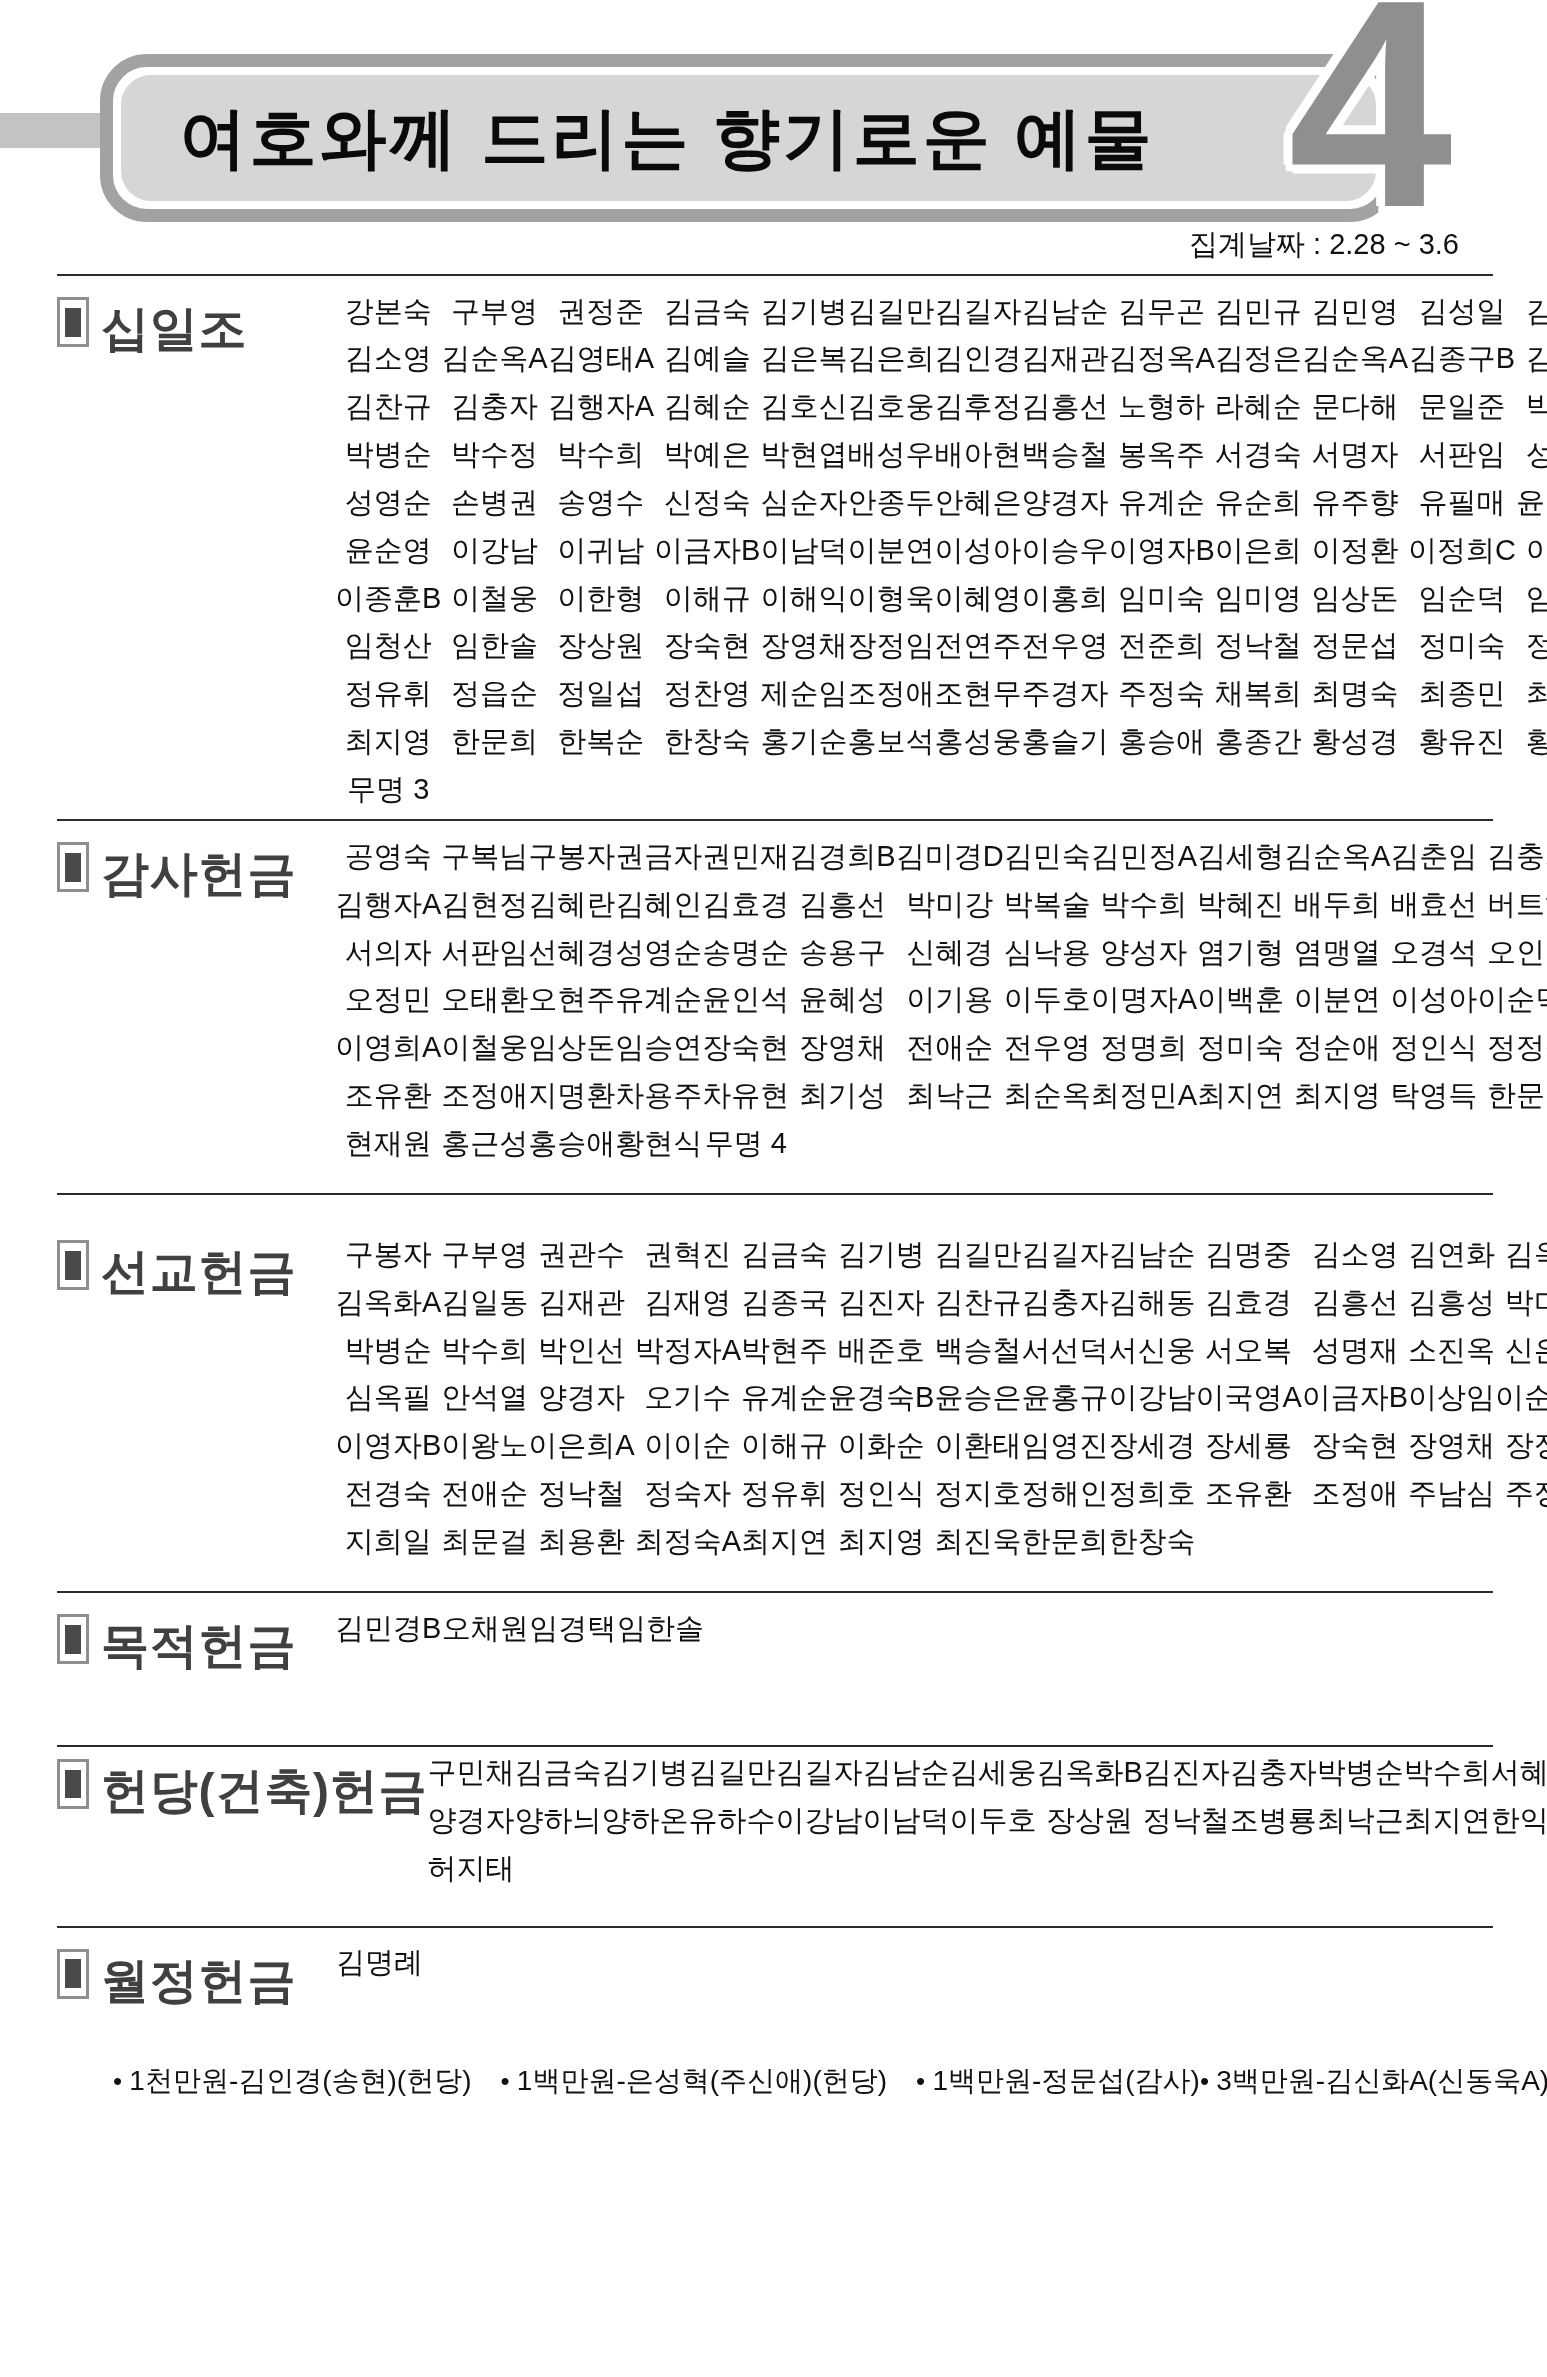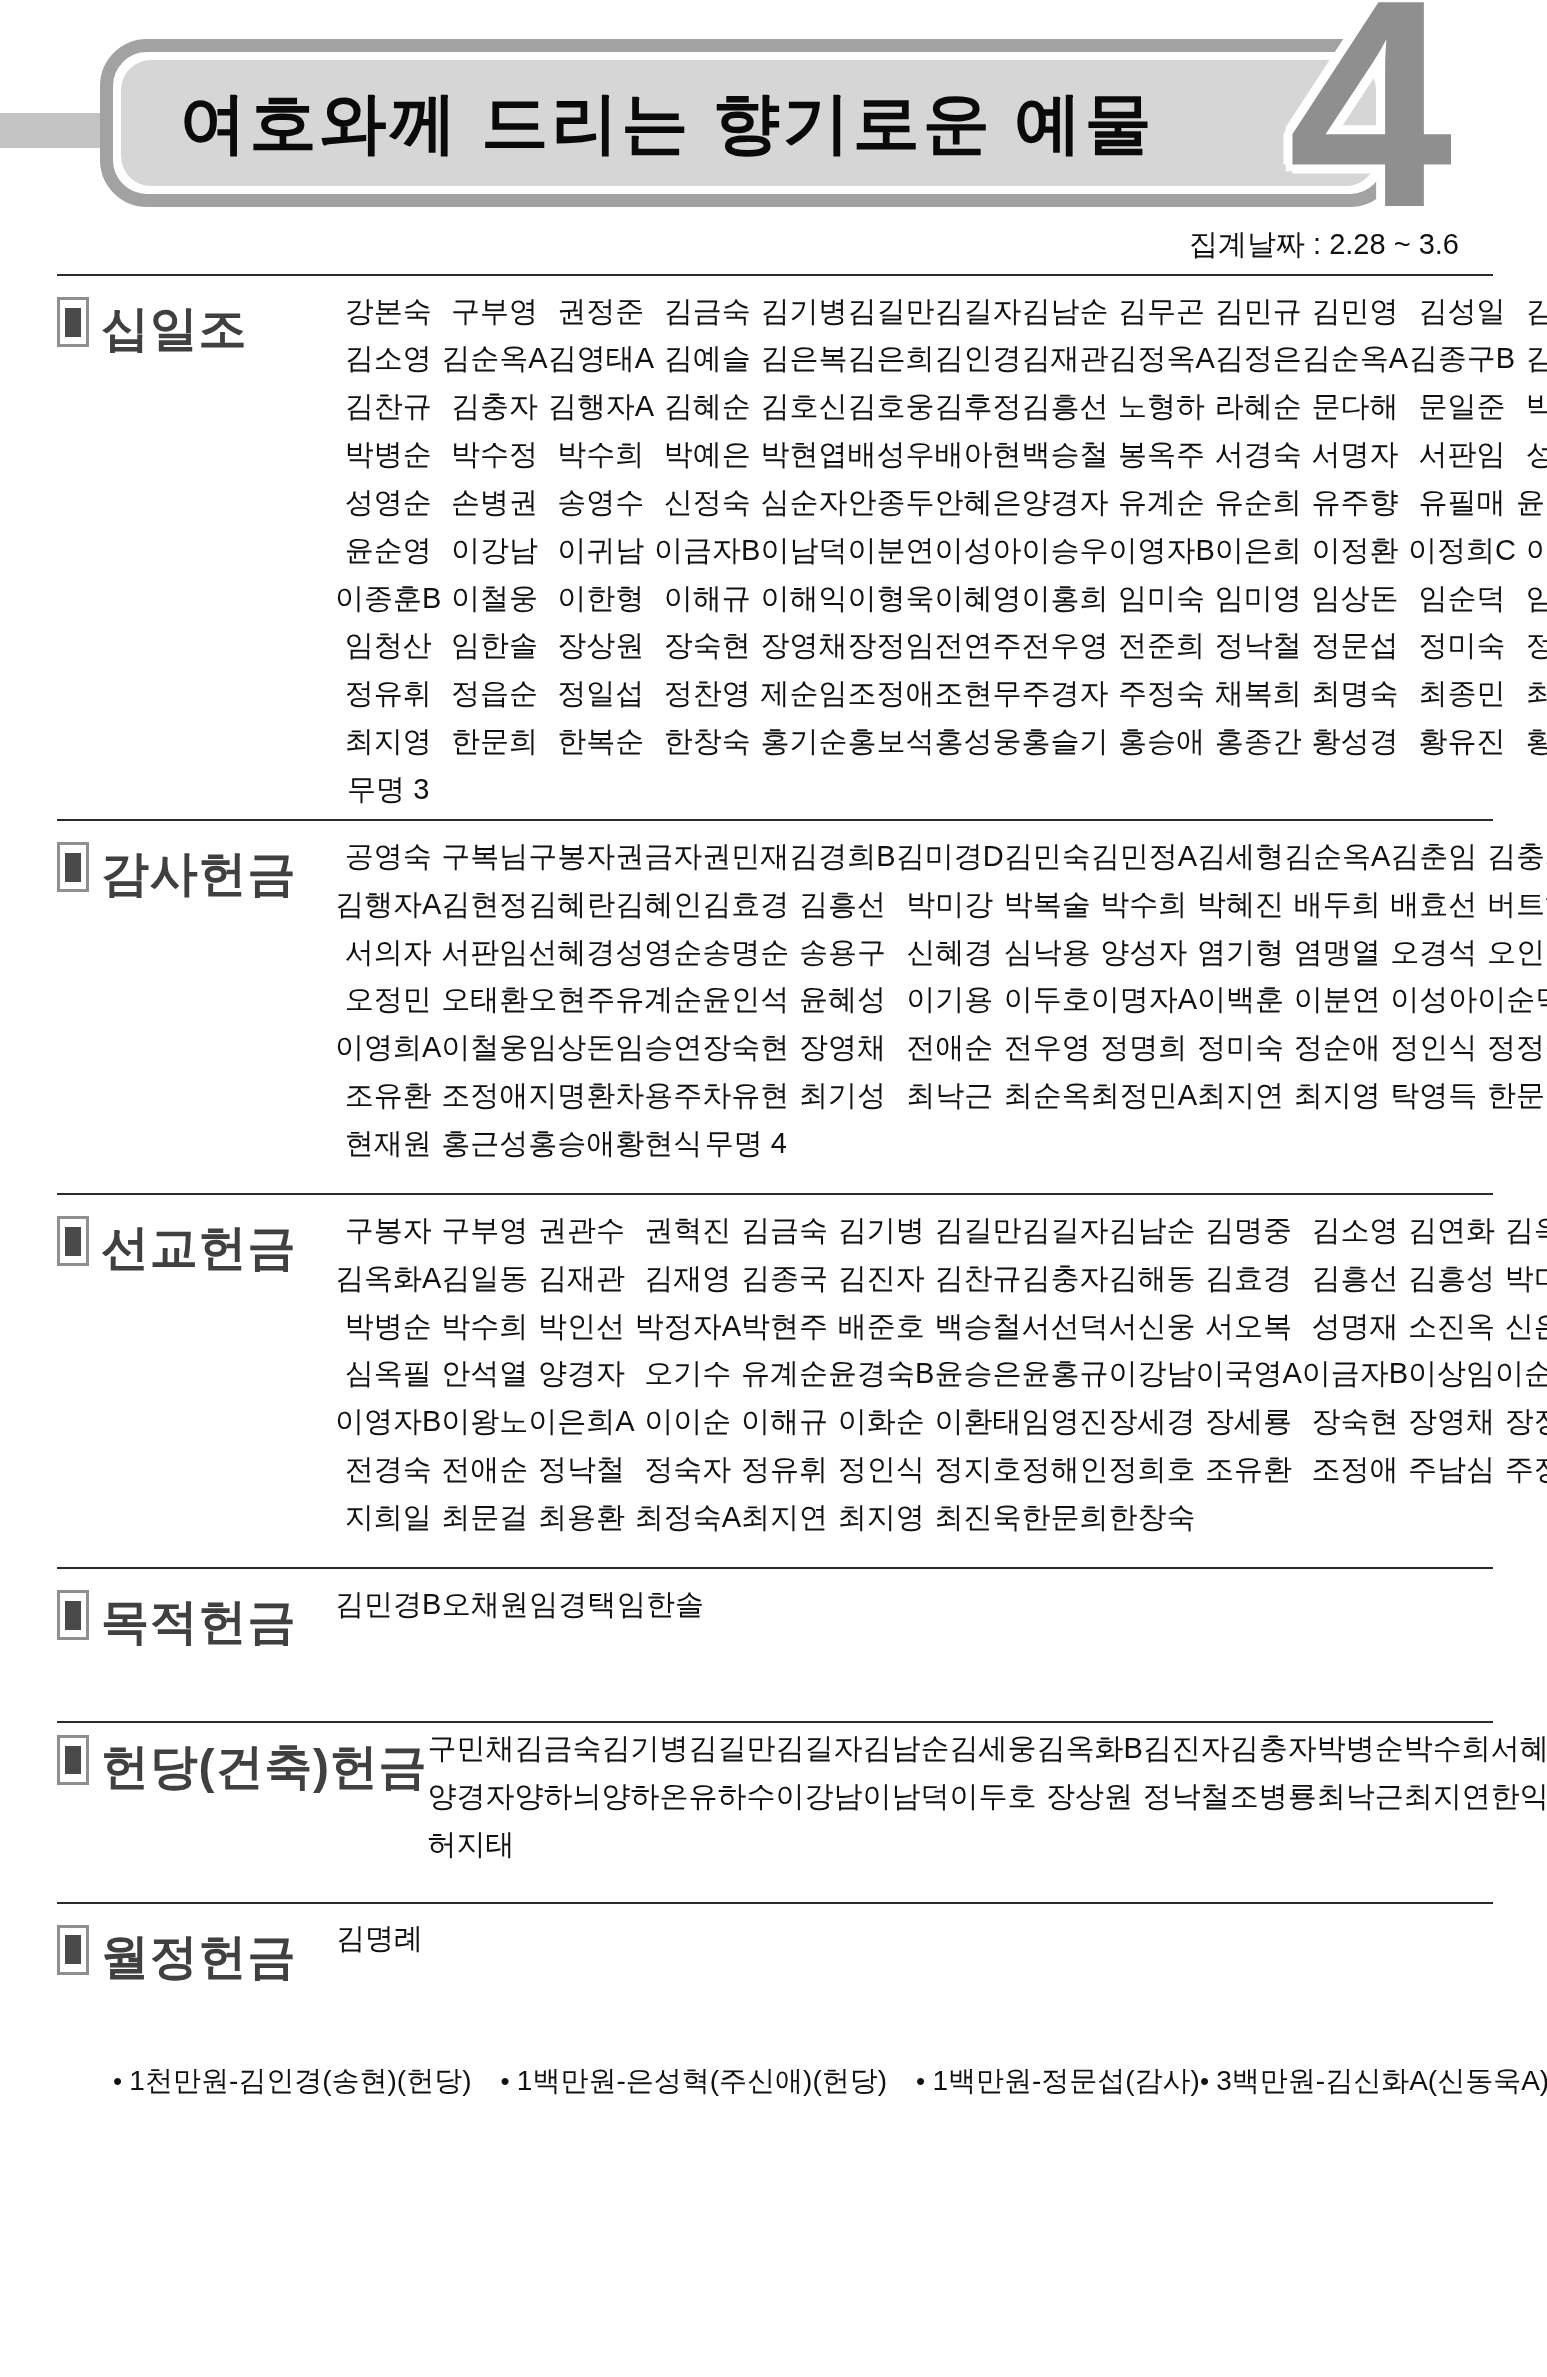--- a/index.html
+++ b/index.html
@@ -1,38 +1,38 @@
 <!DOCTYPE html>
 <html style="font-size:12px"><head>
 <meta charset="utf-8">
 <style>
   html,body{margin:0;padding:0;background:#fff;}
   .page{position:relative;width:1548px;height:2377px;background:#ffffff;overflow:hidden;
         font-family:"Liberation Sans",sans-serif;color:#111;}
 
   
   .side-bar{position:absolute;left:0;top:113px;width:162px;height:35px;background:#c3c3c3;z-index:0;}
-  .banner{position:absolute;left:100px;top:39px;width:1297px;height:168px;
+  .banner{position:absolute;left:100px;top:54px;width:1297px;height:168px;
           border:13.6px solid #a2a2a2;border-radius:47px;background:#ffffff;box-sizing:border-box;z-index:1;}
   .banner-inner{position:absolute;left:7.6px;top:7.6px;right:7.6px;bottom:7.6px;background:#d6d6d6;
           border-radius:30px;display:flex;align-items:center;padding-left:59px;box-sizing:border-box;}
   .banner-title{font-size:67px;font-weight:bold;letter-spacing:3px;color:#0a0a0a;white-space:nowrap;}
   .big-num{position:absolute;left:1288px;top:-44px;z-index:2;font-size:296px;font-weight:bold;
           line-height:1;color:#8f8f8f;
           text-shadow:-9px 0 0 #fff,9px 0 0 #fff,0 -9px 0 #fff,0 9px 0 #fff,
                       -6.8px -6.8px 0 #fff,6.8px -6.8px 0 #fff,-6.8px 6.8px 0 #fff,6.8px 6.8px 0 #fff;}
   .date-line{position:absolute;top:225px;right:89px;font-size:29px;color:#111;margin-left:41px;}
 
   
   .content{position:absolute;left:57px;top:274px;width:1436px;}
   .sep{border:none;border-top:2.3px solid #2b2b2b;margin:0;}
   .sec{display:flex;}
   .s-tithe   {padding:19.6px 0 15px;}
   .s-thanks  {padding:19.6px 0 35px;}
-  .s-mission {padding:19.6px 0 35px;}
+  .s-mission {padding:19.6px 0 35px;margin-top:24px;}
   .s-purpose {padding:19.6px 0 67px;}
   .s-building{padding:10px 0 42px;}
   .s-monthly {padding:19.6px 0 30px;}
   .sec-head{flex:0 0 278px;display:flex;align-items:flex-start;gap:12px;padding-top:1.5px;}
   .sq{position:relative;width:26px;height:44px;border:3px solid #8f8f8f;background:#fff;flex:none;margin-top:0px;}
   .sq-in{position:absolute;left:5.3px;right:5.3px;top:7.6px;bottom:7.6px;background:#4a4a4a;}
   .sec-label{font-size:48px;font-weight:bold;color:#404040;letter-spacing:0.8px;white-space:nowrap;}
   .names{flex:1;display:grid;grid-template-columns:repeat(13,1fr);row-gap:17.4px;column-gap:0;
          font-size:29px;line-height:1.05;}
   .names span{text-align:center;white-space:nowrap;}

